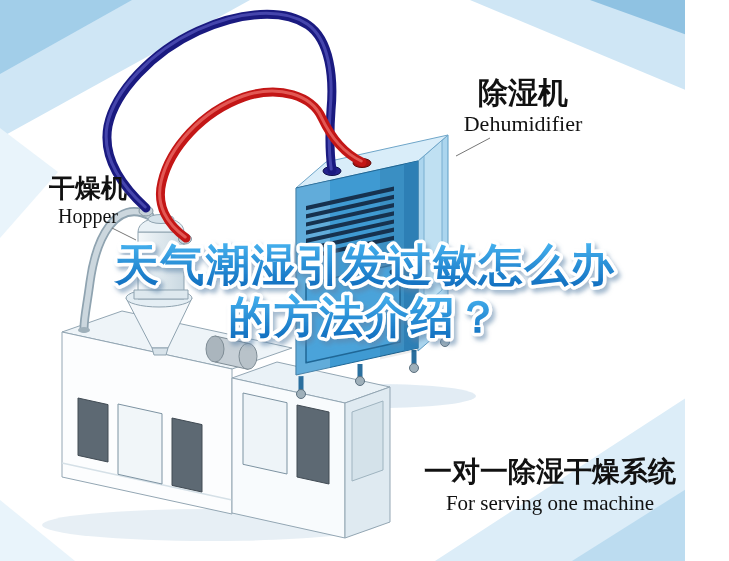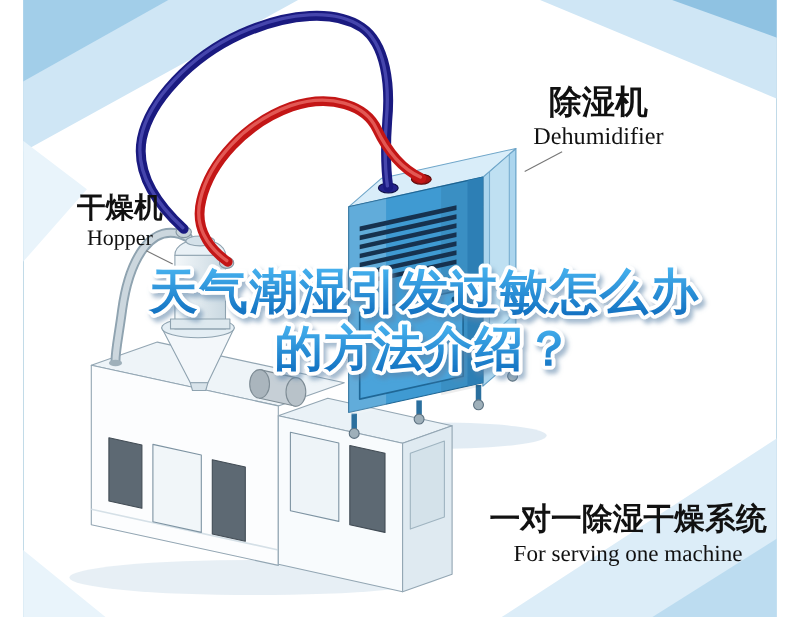--- a/index.html
+++ b/index.html
@@ -1,17 +1,17 @@
 <!DOCTYPE html>
 <html><head>
 <meta charset="utf-8">
 <style>
   html,body{margin:0;padding:0;background:#fff;}
-  .stage{position:relative;width:685px;height:561px;overflow:hidden;background:#0369a1;
-         font-family:"Liberation Sans",sans-serif;margin-left:21px;}
+  .stage{position:relative;width:685px;height:561px;overflow:hidden;background:#0ea5e9;
+         font-family:"Liberation Sans",sans-serif;}
   svg{position:absolute;inset:0;display:block;}
   text{user-select:none;}
   .zh-label{font-family:"Liberation Sans",sans-serif;font-weight:bold;fill:#111111;}
   .en-label{font-family:"Liberation Serif",serif;fill:#111111;}
   .title-text{font-family:"Liberation Sans",sans-serif;font-weight:bold;
               paint-order:stroke;stroke:#ffffff;stroke-width:7px;stroke-linejoin:round;
               letter-spacing:1.5px;}
 </style>
 </head>
 <body>

